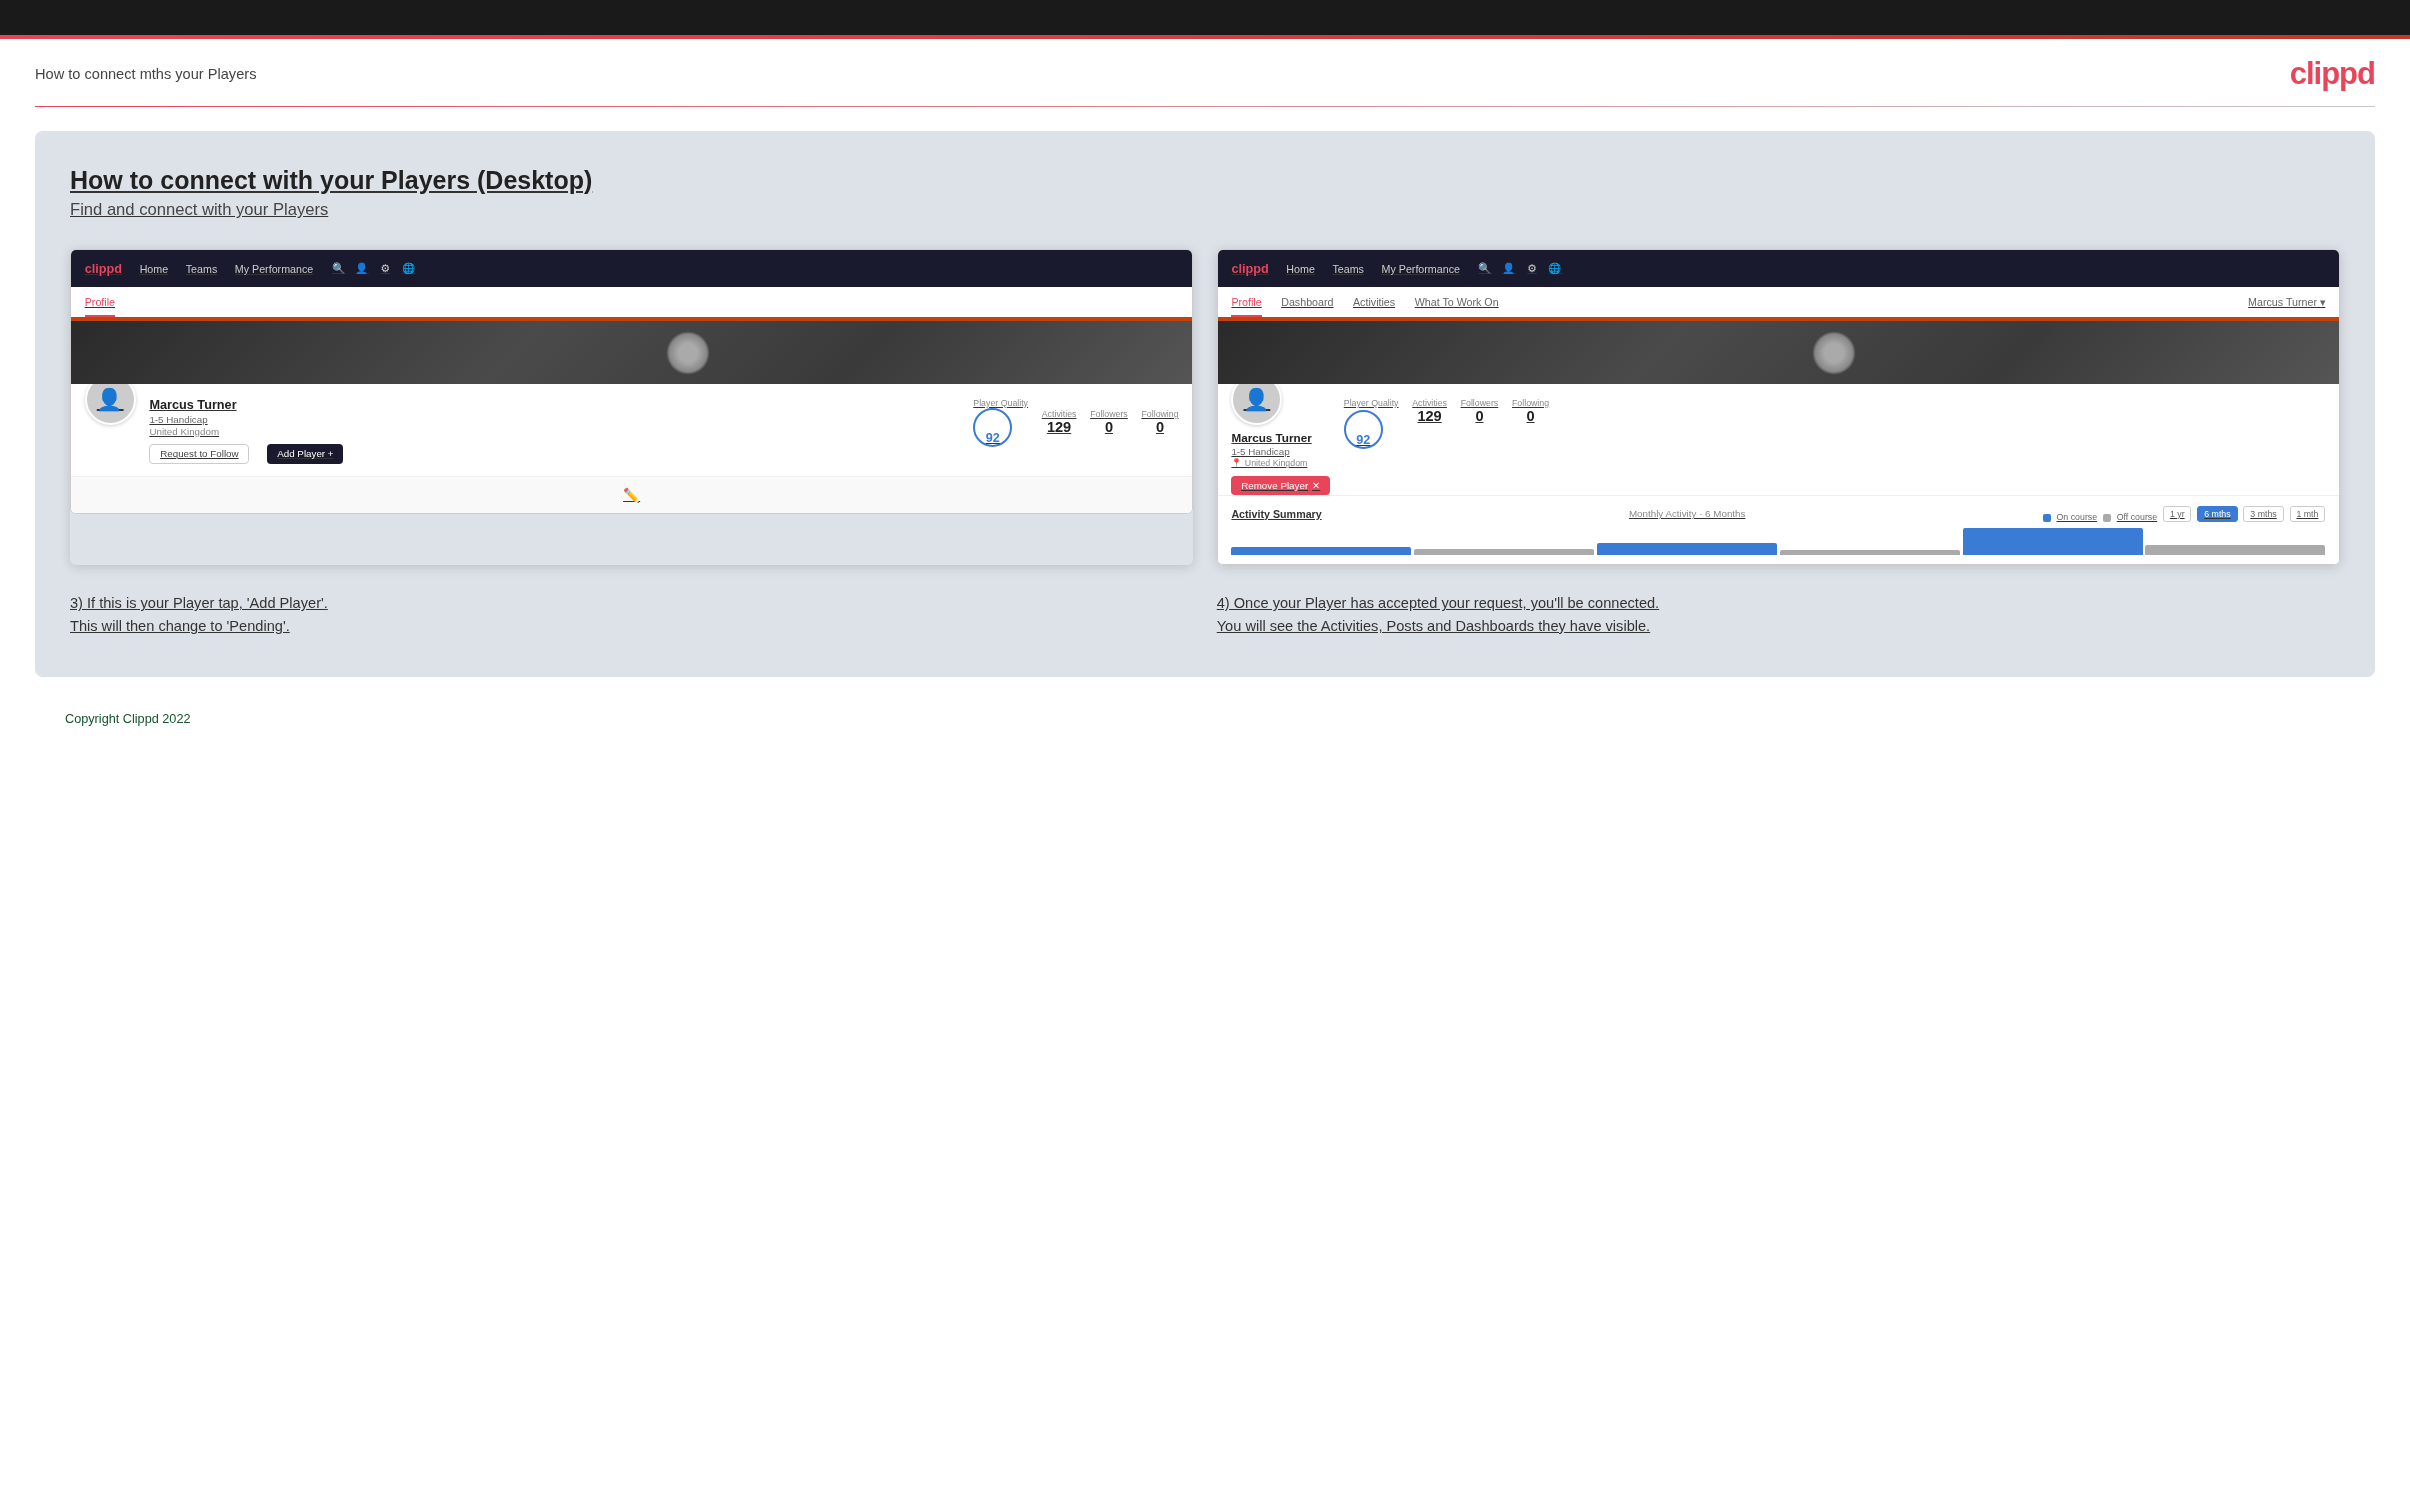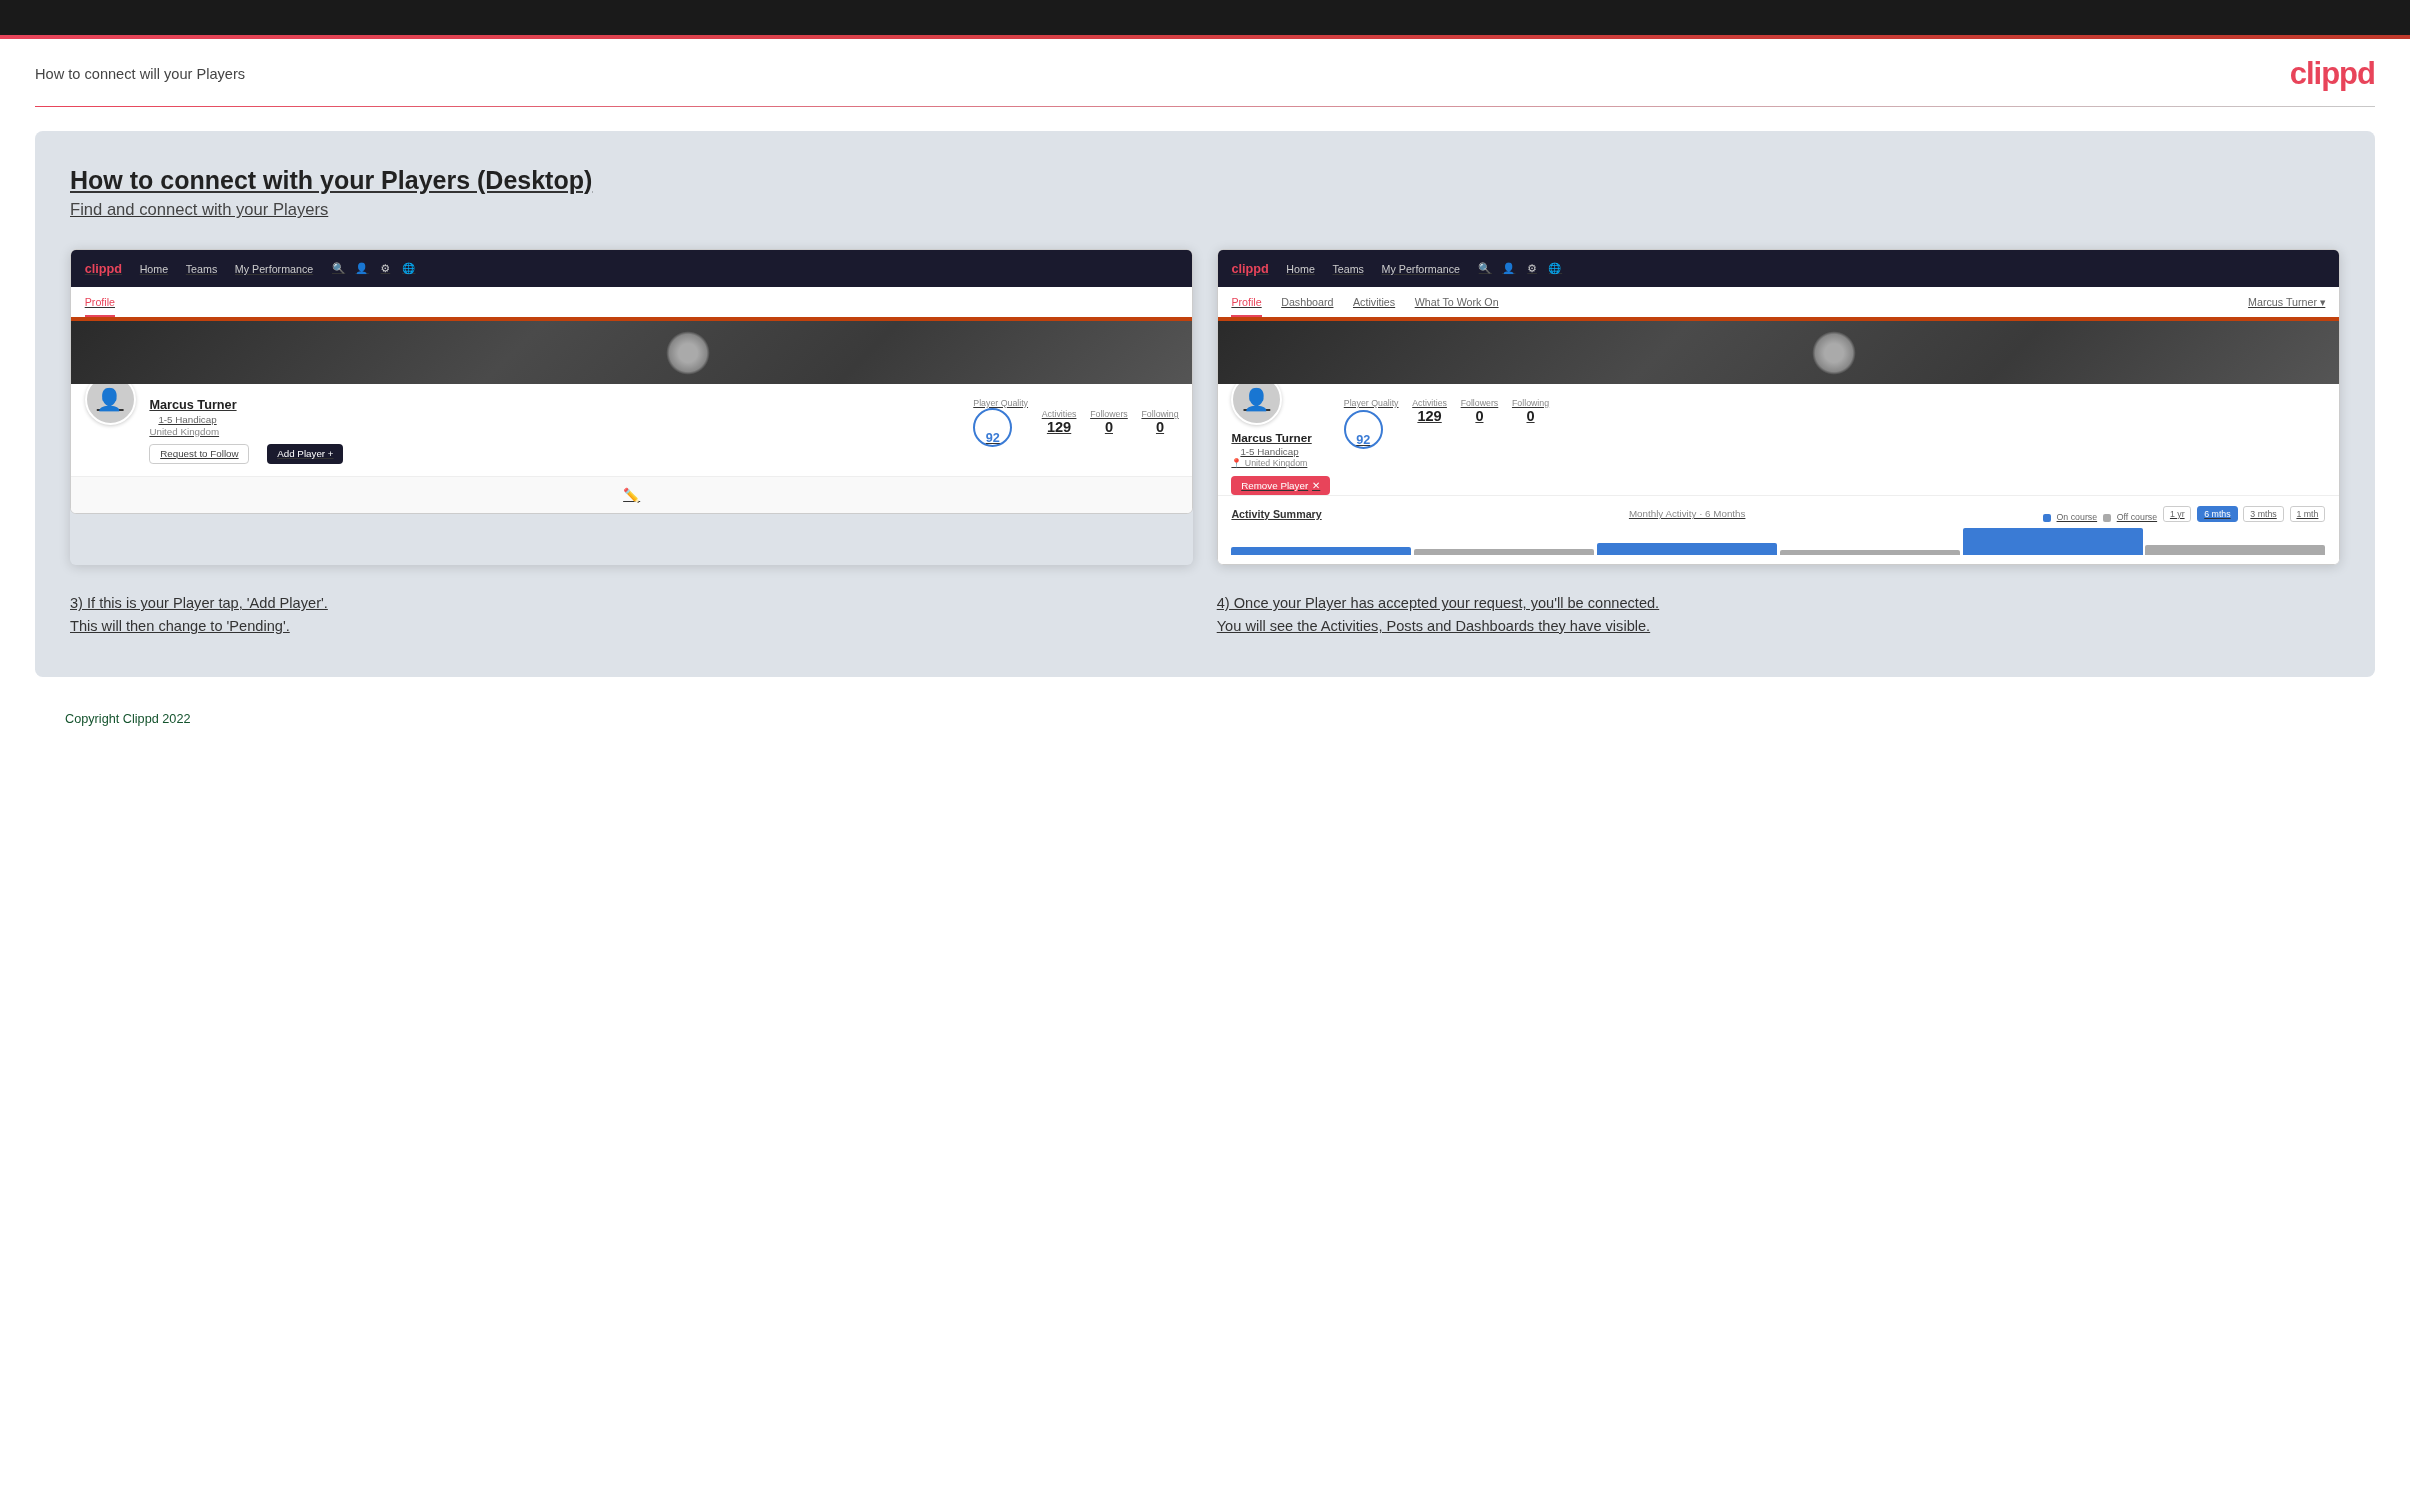--- a/index.html
+++ b/index.html
@@ -197,21 +197,20 @@
     .profile-name {
       font-size: 12.7px;
       font-weight: 700;
       color: #222;
     }
 
     .profile-handicap {
       font-size: 9.8px;
       color: #666;
       margin-top: 2px;
-      margin-left: 9px;
     }
 
     .profile-location {
       font-size: 9.8px;
       color: #888;
       margin-top: 1px;
     }
 
     .profile-buttons {
       display: flex;
@@ -437,21 +436,21 @@
       color: #666;
     }
   </style>
 </head>
 <body>
 
 <div class="top-bar"></div>
 <div class="accent-line"></div>
 
 <div class="page-header">
-  <span class="page-header-title">How to connect will your Players</span>
+  <span class="page-header-title">How to connect mths your Players</span>
   <span class="clippd-logo">clippd</span>
 </div>
 
 <div class="divider"></div>
 
 <div class="main-content">
 
   <h1 class="page-main-title">How to connect with your Players (Desktop)</h1>
   <p class="page-subtitle">Find and connect with your Players</p>
 

